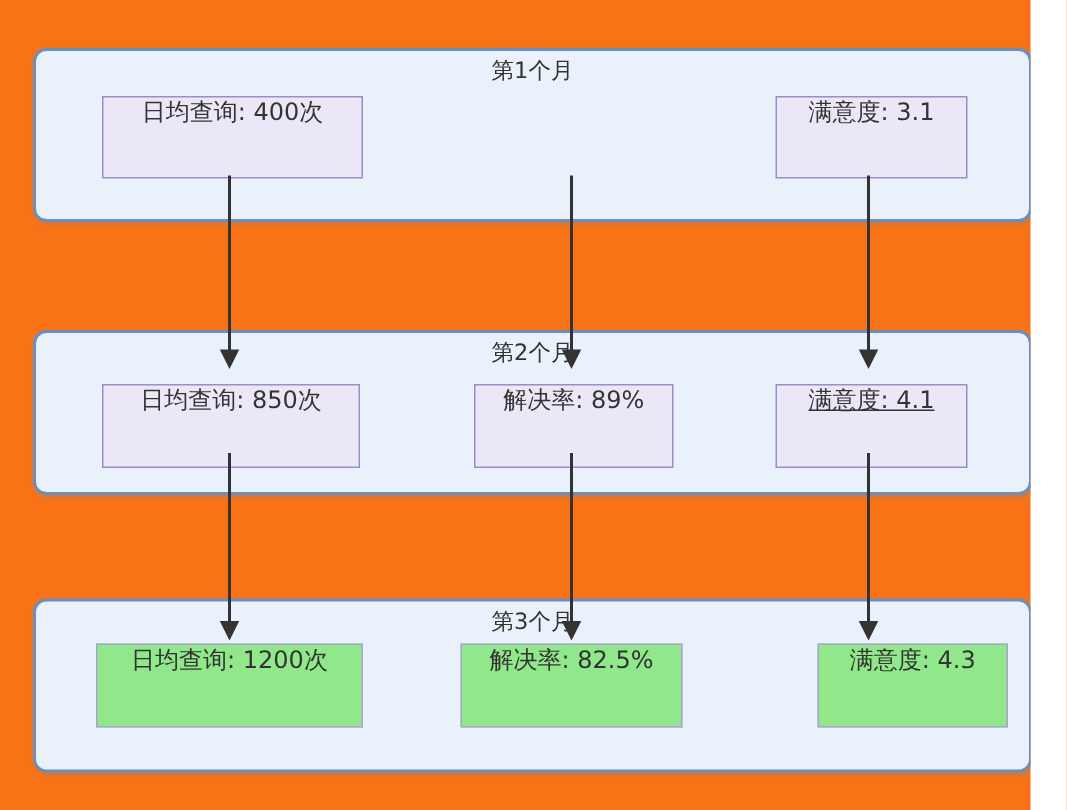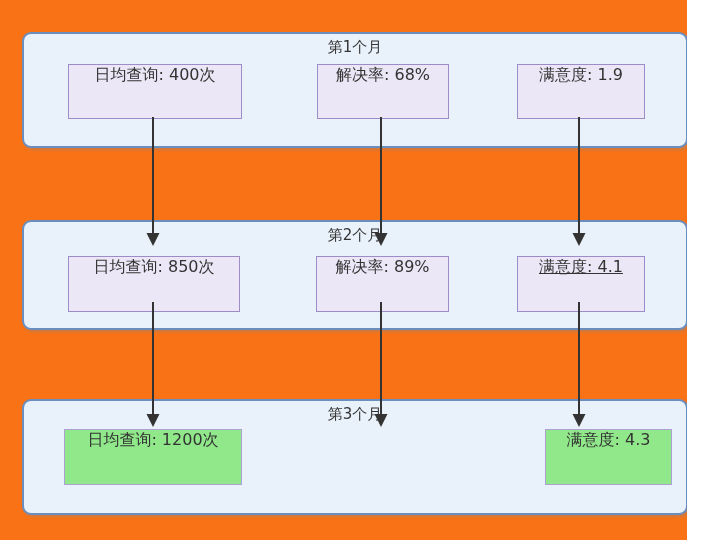--- a/index.html
+++ b/index.html
@@ -73,45 +73,45 @@
 </head>
 <body>
 
 <div class="canvas">
 
   <section class="month month-1">
     <div class="month-title">第1个月</div>
     <div class="metric-box m1-b1">
       <span>日均查询: 400次</span>
     </div>
-    <div class="metric-box m1-b2">
-      <span>解决率: 68%</span>
-    </div>
     <div class="metric-box m1-b3">
-      <span>满意度: 1.9</span>
+      <span>满意度: 3.1</span>
     </div>
   </section>
 
   <section class="month month-2">
     <div class="month-title">第2个月</div>
     <div class="metric-box m2-b1">
       <span>日均查询: 850次</span>
     </div>
     <div class="metric-box m2-b2">
       <span>解决率: 89%</span>
     </div>
     <div class="metric-box m2-b3">
       <span>满意度: 4.1</span>
     </div>
   </section>
 
   <section class="month month-3">
     <div class="month-title">第3个月</div>
     <div class="metric-box m3-b1">
       <span>日均查询: 1200次</span>
+    </div>
+    <div class="metric-box m3-b2">
+      <span>解决率: 82.5%</span>
     </div>
     <div class="metric-box m3-b3">
       <span>满意度: 4.3</span>
     </div>
   </section>
 
   <svg class="arrow-layer" viewBox="0 0 711 540" xmlns="http://www.w3.org/2000/svg">
 
     <g>
       <line x1="153" y1="117" x2="153" y2="235"></line>

